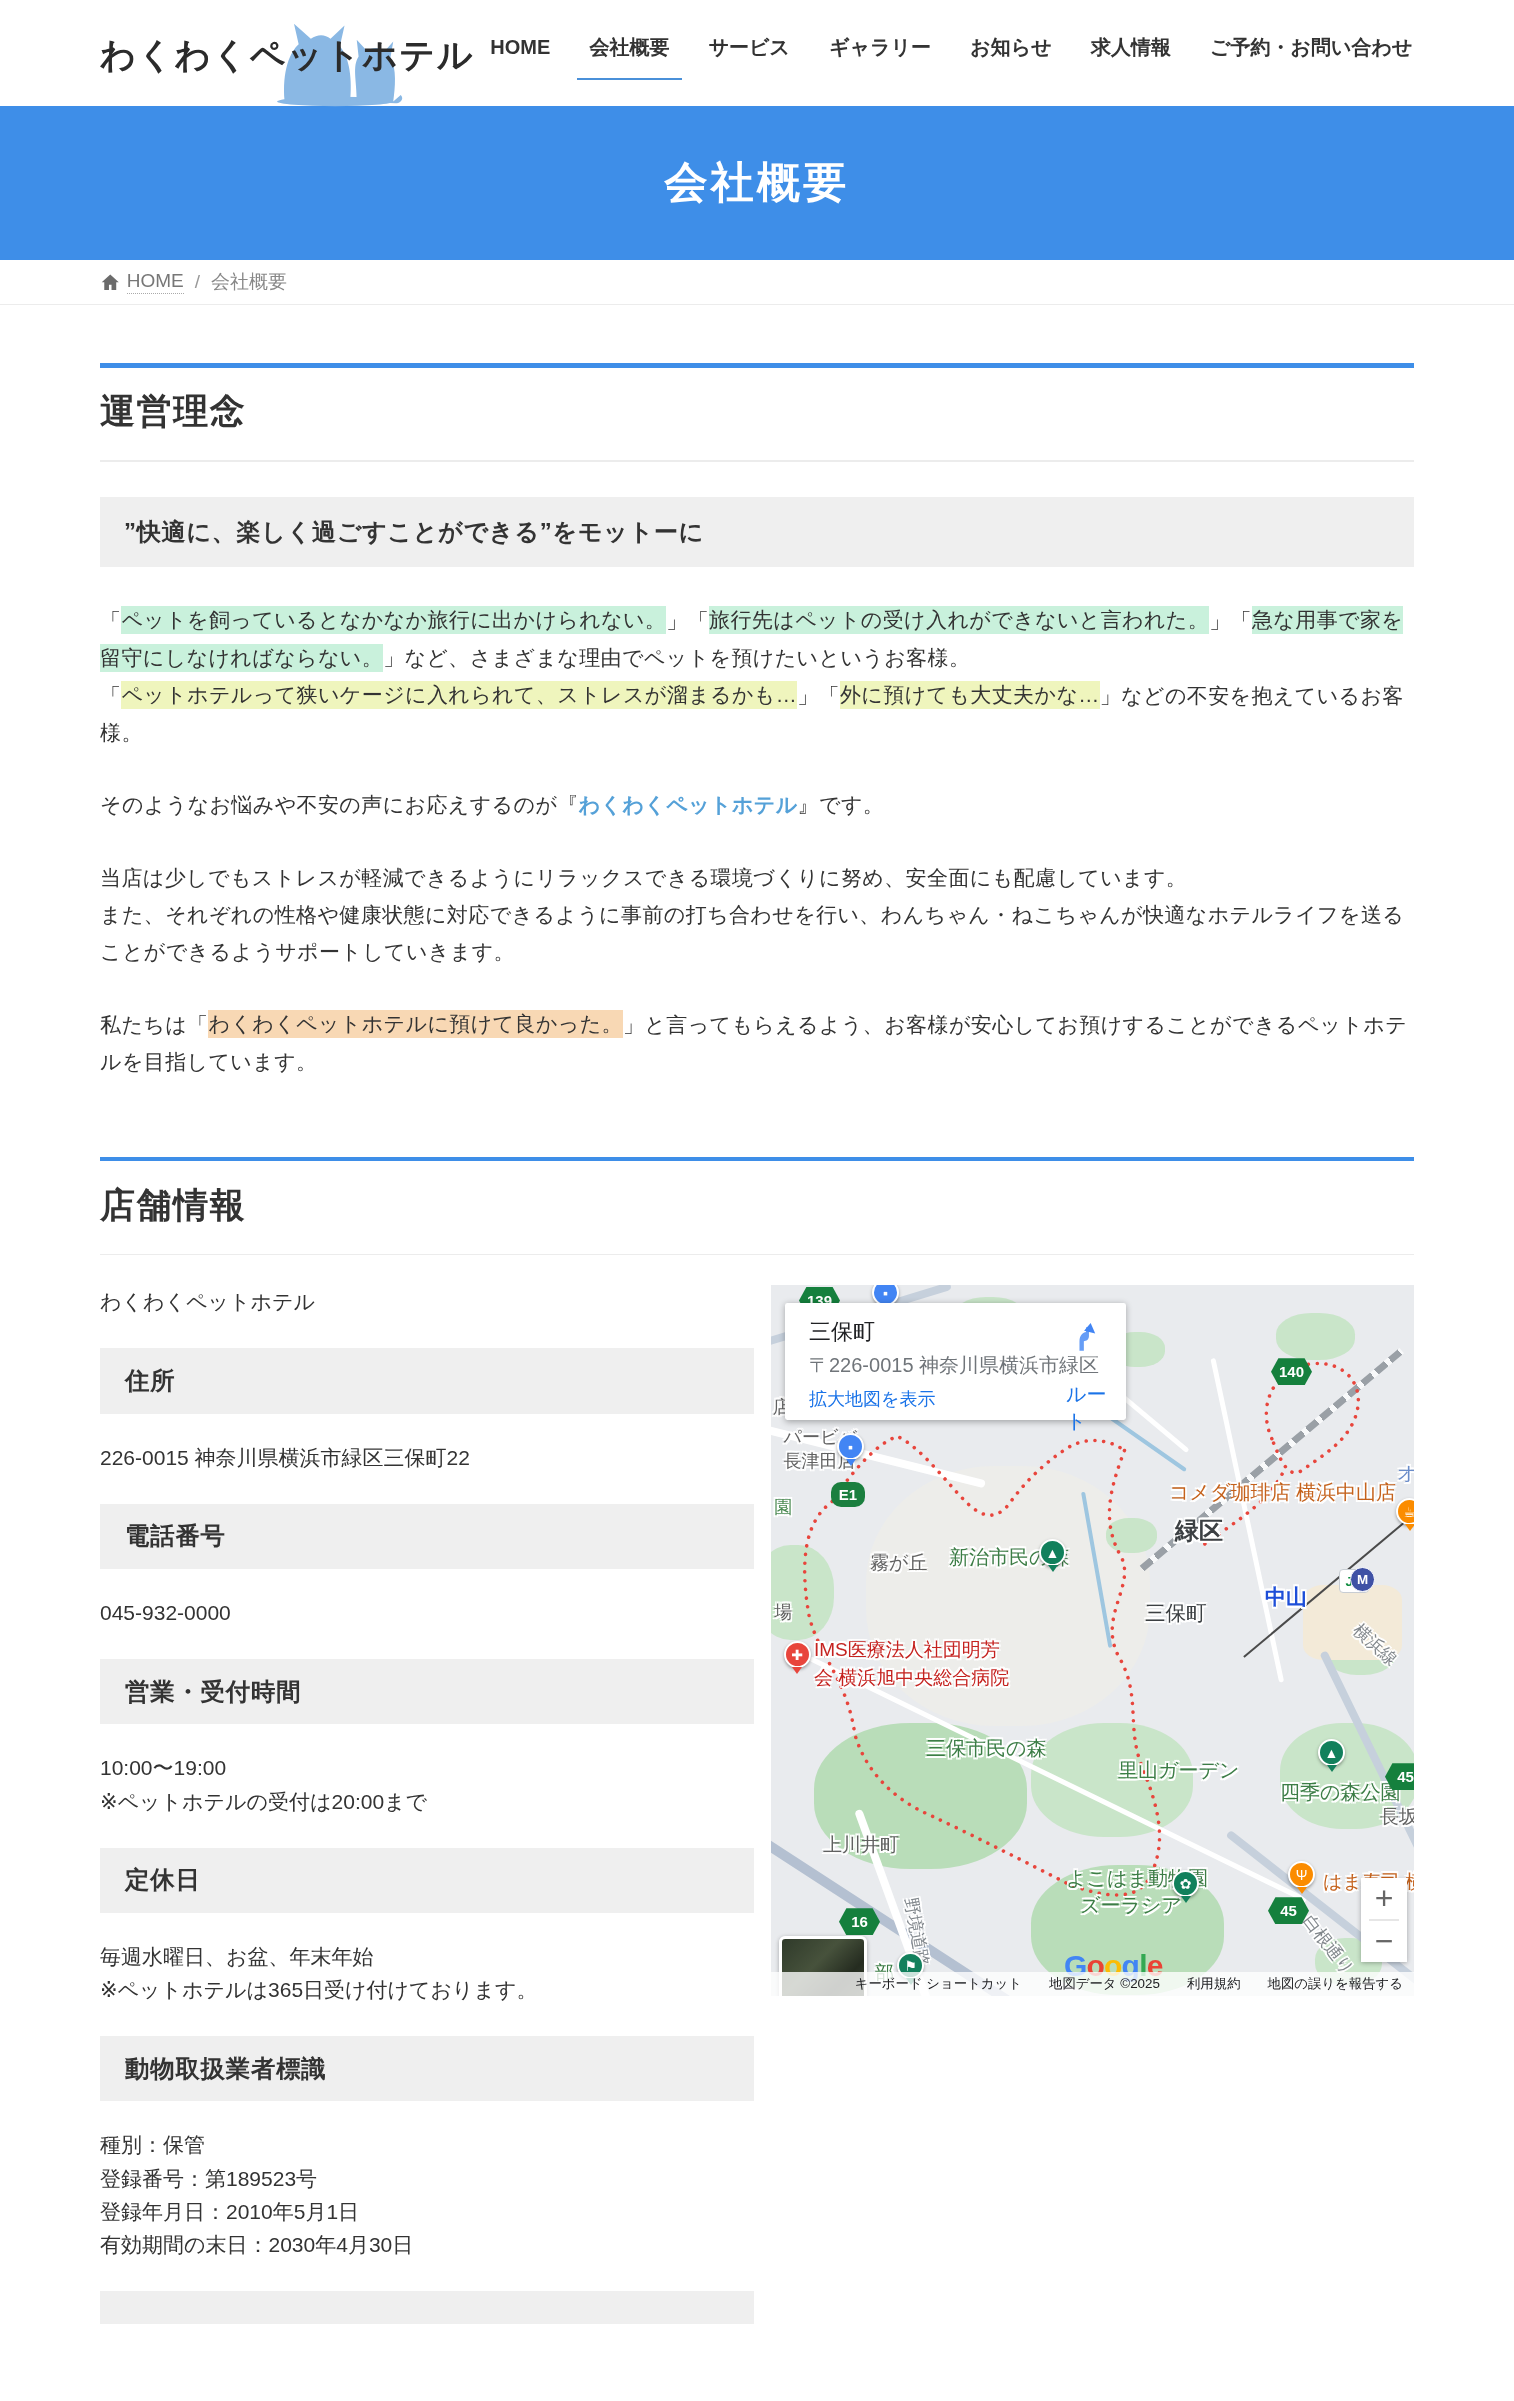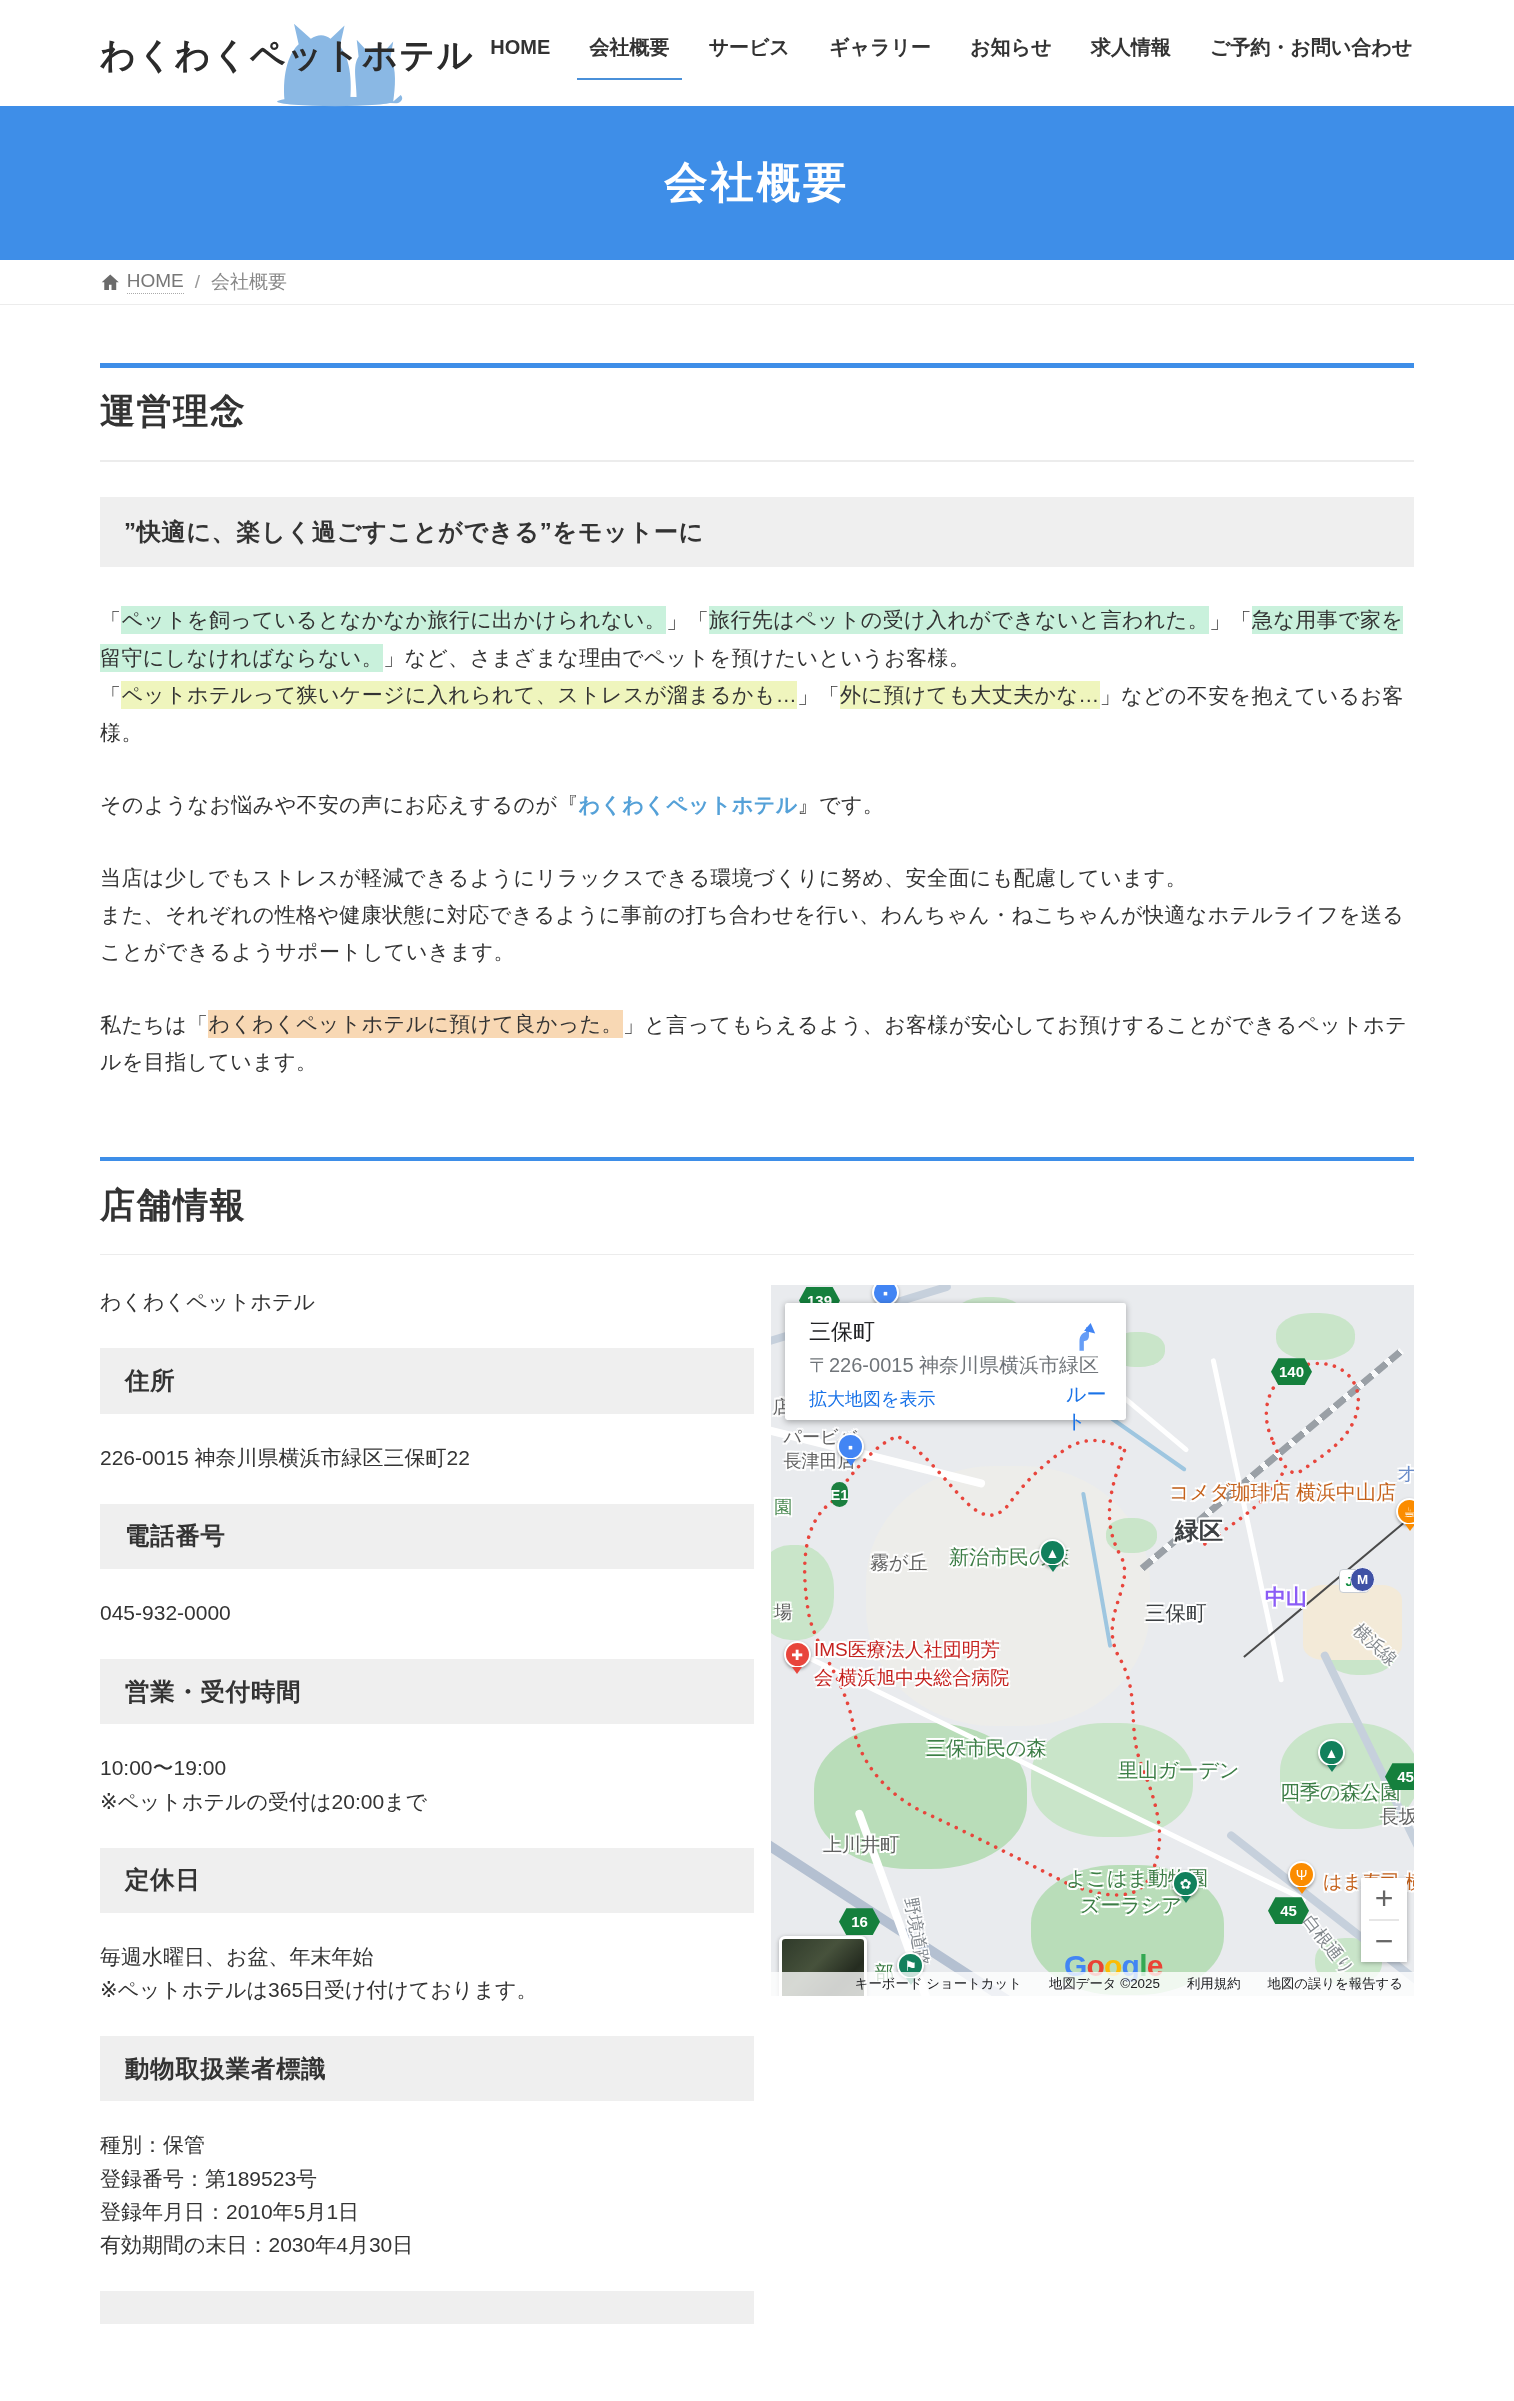--- a/index.html
+++ b/index.html
@@ -72,21 +72,21 @@
     text-shadow:-1.6px -1.6px 0 #fff,1.6px -1.6px 0 #fff,-1.6px 1.6px 0 #fff,1.6px 1.6px 0 #fff,0 1.6px 0 #fff,0 -1.6px 0 #fff; }
   .map-pin { width:27px; height:27px; border-radius:50%; background:currentColor;
     border:2.4px solid #fff; box-shadow:0 1.6px 3.2px rgba(0,0,0,.35); display:flex; align-items:center; justify-content:center; cursor:pointer; }
   .map-pin .glyph { position:static; color:#fff; font-size:14px; line-height:1; }
   .map-pin::after { content:""; position:absolute; left:50%; top:24px; transform:translateX(-50%);
     border:5.5px solid transparent; border-top:7px solid currentColor; }
   .shield { display:flex; align-items:center; justify-content:center; color:#fff; font-weight:bold; font-size:15px;
     text-shadow:none; }
   .shield.blue { width:41px; height:27px; background:#15803d;
     clip-path:polygon(18% 0,82% 0,100% 50%,82% 100%,18% 100%,0 50%); }
-  .shield.green { width:17px; height:25px; background:#1b7f3f; border-radius:10px; }
+  .shield.green { width:34px; height:25px; background:#1b7f3f; border-radius:10px; }
 
   .info-card { left:14px; top:17.4px; width:341px; height:117px; background:#fff; border-radius:2.4px;
     box-shadow:0 1.6px 6.3px rgba(0,0,0,.3); z-index:20; }
   .info-card .iw-title { left:24px; top:14px; font-size:22px; color:#202124; }
   .info-card .iw-addr { left:24px; top:49px; font-size:20px; color:#70757a; }
   .info-card .iw-route { left:281px; top:78px; font-size:20px; color:#1a73e8; cursor:pointer; }
   .info-card .iw-dir-icon { left:285px; top:17.4px; width:35px; height:35px; cursor:pointer; }
   .info-card .iw-expand { left:24px; top:84px; font-size:18px; color:#1a73e8; cursor:pointer; }
 
   .zoom-ctl { left:590px; top:593px; width:46px; height:84px; background:#fff; box-shadow:0 1.6px 4.7px rgba(0,0,0,.3); z-index:15; }
@@ -267,21 +267,21 @@
             <span class="map-label" style="left: 1.6px; top: 110px; color: rgb(97, 97, 97); font-size: 18px;">店</span>
             <span class="map-label" style="left: 3.2px; top: 210px; color: rgb(75, 138, 82); font-size: 18px;">園</span>
             <span class="map-label" style="left: 3.2px; top: 315px; color: rgb(97, 97, 97); font-size: 18px;">場</span>
             <span class="map-label" style="left: 12.6px; top: 140px; color: rgb(97, 97, 97); font-size: 18px;">パービバ</span>
             <span class="map-label" style="left: 12.6px; top: 164px; color: rgb(97, 97, 97); font-size: 18px;">長津田店</span>
             <span class="map-label" style="left: 99px; top: 265px; color: rgb(97, 97, 97); font-size: 19px;">霧が丘</span>
             <span class="map-label" style="left: 178px; top: 259px; color: rgb(60, 125, 70); font-size: 20px;">新治市民の森</span>
             <span class="map-label" style="left: 404px; top: 230px; color: rgb(60, 64, 67); font-size: 24px; font-weight: 600;">緑区</span>
             <span class="map-label" style="left: 374px; top: 314px; color: rgb(60, 64, 67); font-size: 20.5px;">三保町</span>
             <span class="map-label" style="left: 398px; top: 194px; color: rgb(197, 98, 28); font-size: 20px;">コメダ珈琲店 横浜中山店</span>
-            <span class="map-label" style="left: 494px; top: 298px; color: #8b5cf6; font-size: 21px; font-weight: 600;">中山</span>
+            <span class="map-label" style="left: 494px; top: 298px; color: #1d4ed8; font-size: 21px; font-weight: 600;">中山</span>
             <span class="map-label" style="left: 585px; top: 330px; color: rgb(128, 134, 139); font-size: 17.4px; transform: rotate(42deg);">横浜線</span>
             <span class="map-label" style="left: 43px; top: 352px; color: rgb(197, 34, 31); font-size: 19px;">IMS医療法人社団明芳</span>
             <span class="map-label" style="left: 43px; top: 380px; color: rgb(197, 34, 31); font-size: 19px;">会 横浜旭中央総合病院</span>
             <span class="map-label" style="left: 155px; top: 450px; color: rgb(60, 125, 70); font-size: 20px;">三保市民の森</span>
             <span class="map-label" style="left: 347px; top: 472px; color: rgb(60, 125, 70); font-size: 20px;">里山ガーデン</span>
             <span class="map-label" style="left: 509px; top: 494px; color: rgb(60, 125, 70); font-size: 20px;">四季の森公園</span>
             <span class="map-label" style="left: 52px; top: 547px; color: rgb(97, 97, 97); font-size: 19px;">上川井町</span>
             <span class="map-label" style="left: 295px; top: 580px; color: rgb(60, 125, 70); font-size: 20px;">よこはま動物園</span>
             <span class="map-label" style="left: 309px; top: 607px; color: rgb(60, 125, 70); font-size: 20px;">ズーラシア</span>
             <span class="map-label" style="left: 552px; top: 584px; color: rgb(197, 98, 28); font-size: 19px;">はま寿司 横浜</span>

